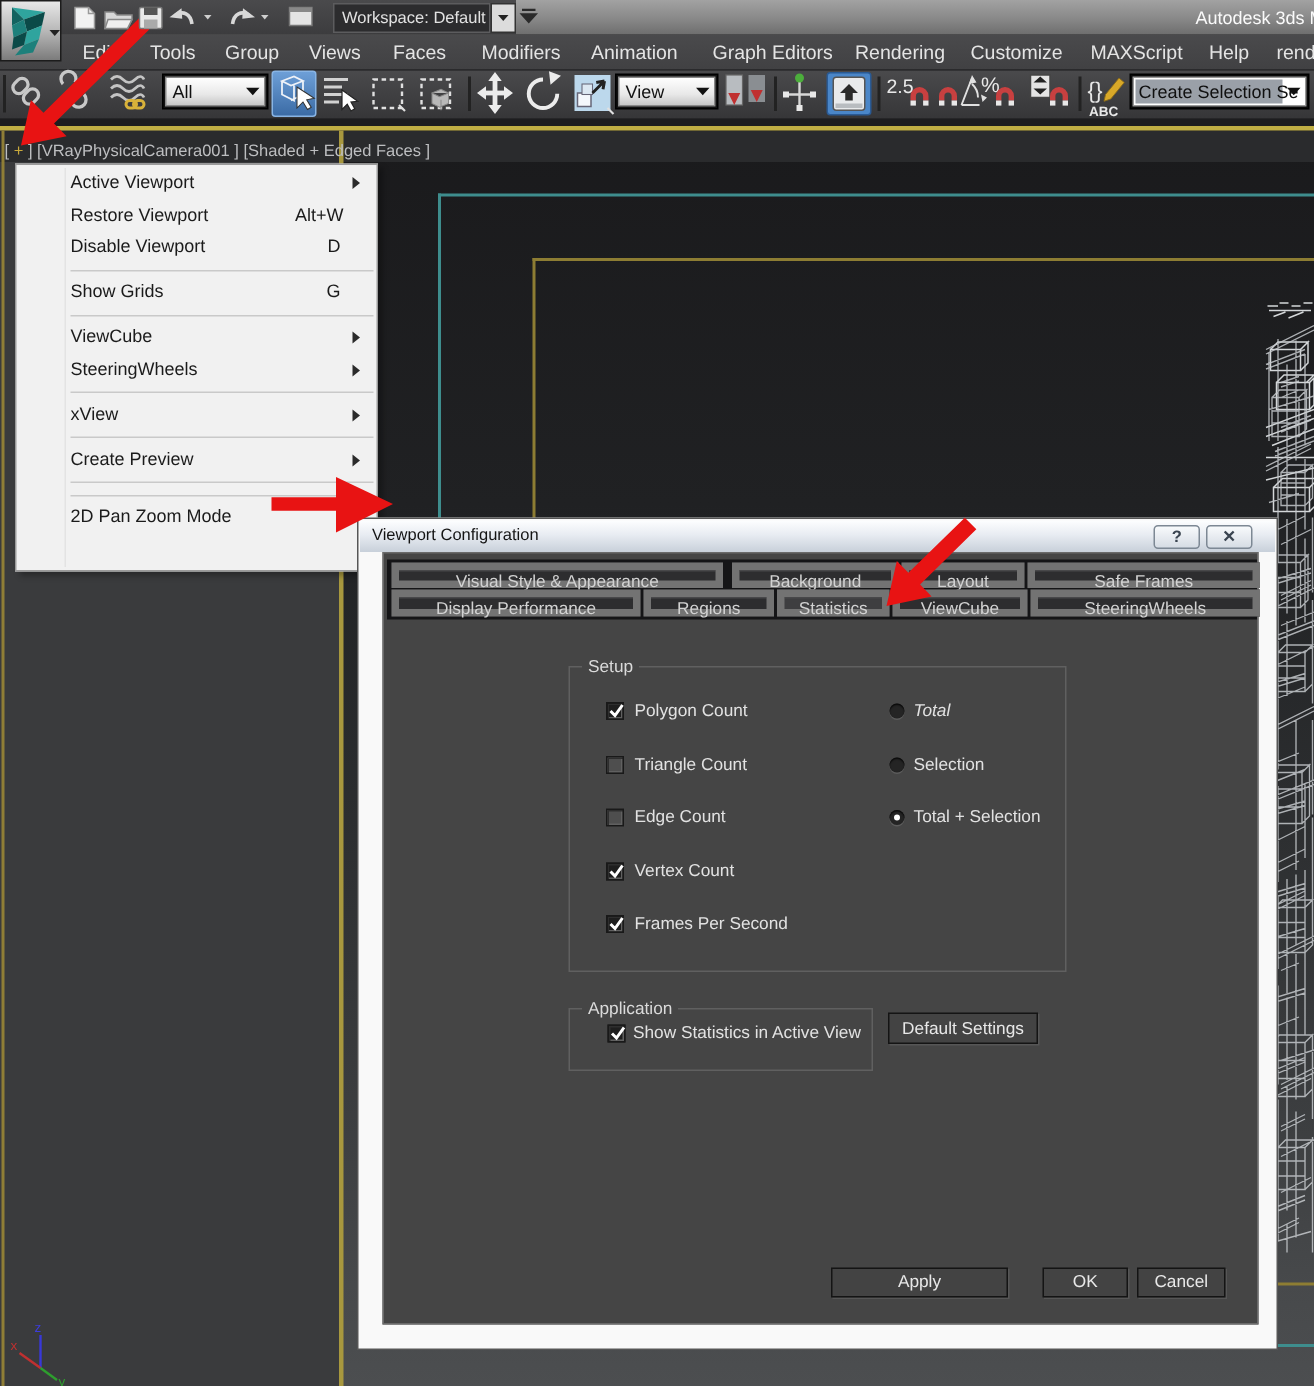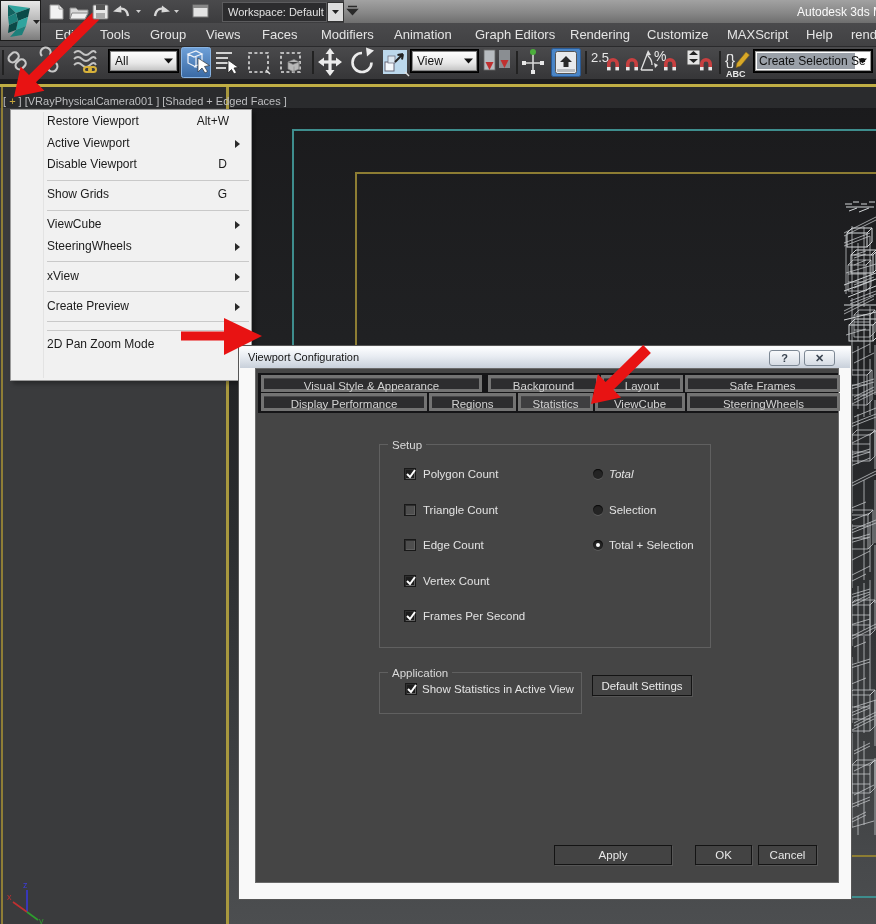--- a/index.html
+++ b/index.html
@@ -28,21 +28,21 @@
 .mi{position:relative;height:21.5px;line-height:21.5px;font-size:12px;color:#1b1b1b;padding-left:36px;}
 .mi .sc{position:absolute;right:22px;top:0;}
 .mi .arr{position:absolute;right:11px;top:7px;width:0;height:0;border-left:5px solid #2a2a2a;border-top:4px solid transparent;border-bottom:4px solid transparent;}
 .msep{height:8.5px;position:relative;}
 .msep div{position:absolute;left:36px;right:2px;top:4px;height:1px;background:#c9c9c9;}
 
 #dlg{left:238px;top:345px;width:614px;height:555px;background:#f9f9f9;border:1px solid #565656;}
 #dlg-title{position:absolute;left:1px;top:1px;right:1px;height:21px;background:linear-gradient(#fdfeff,#e8ecf2 45%,#c8d0da);color:#141414;font-size:11px;line-height:21px;padding-left:8px;}
 .tbtn{position:absolute;top:4px;width:31px;height:16px;background:linear-gradient(#f8fafc,#d6dce4);border:1px solid #7d8894;border-radius:3px;text-align:center;line-height:14px;font-size:11px;font-weight:bold;color:#3a4450;}
 #dlg-content{position:absolute;left:16px;top:22px;width:584px;height:515px;background:#454545;border:1px solid #6a6a6a;}
-.tab{position:absolute;background:#2d2d2f;border:3px solid #737373;box-shadow:inset 0 1px 0 #48484a;color:#d2d2d2;font-size:11.5px;text-align:center;}
+.tab{position:absolute;background:#2d2d2f;border:5px solid #737373;box-shadow:inset 0 1px 0 #48484a;color:#d2d2d2;font-size:11.5px;text-align:center;}
 .grp{position:absolute;border:1px solid #606060;}
 .grplabel{position:absolute;top:-7px;left:8px;background:#454545;padding:0 4px;font-size:11.5px;color:#dadada;height:14px;line-height:14px;}
 .cb{position:absolute;width:12px;height:12px;background:#4e4e4e;border:1px solid #191919;box-shadow:inset 1px 1px 0 #2e2e2e, inset -1px -1px 0 #606060;}
 .cb.ck{background:#1e1e1e;}
 .cb.ck svg{position:absolute;left:0px;top:-1px;}
 .lbl{position:absolute;font-size:11.5px;color:#e2e2e2;height:14px;line-height:14px;}
 .rad{position:absolute;width:10px;height:10px;border-radius:50%;background:#242424;box-shadow:inset 0 1px 1px #090909, 0 1px 0 #5c5c5c;}
 .rad.on::after{content:"";position:absolute;left:3px;top:3px;width:4px;height:4px;border-radius:50%;background:#fff;}
 .dbtn{position:absolute;background:#434343;border:1px solid #141414;box-shadow:1px 1px 0 #565656;color:#e8e8e8;font-size:11.5px;text-align:center;}
 
@@ -276,22 +276,22 @@
     <path d="M22 12 v22" stroke="#3838d8" stroke-width="1.6"></path>
     <path d="M22 34 l-14 -10" stroke="#c03030" stroke-width="1.6"></path>
     <text x="2" y="22" font-family="Liberation Sans, sans-serif" font-size="9" fill="#c03030">x</text>
     <path d="M22 34 l11 8" stroke="#2e9e2e" stroke-width="1.6"></path>
     <text x="34" y="46" font-family="Liberation Sans, sans-serif" font-size="9" fill="#2e9e2e">y</text>
   </svg>
   <div class="abs" id="vplabel"><span style="color:#bdbec0">[ </span><span style="color:#c9a93c">+</span><span style="color:#bdbec0"> ] [VRayPhysicalCamera001 ] [Shaded + Edged Faces ]</span></div>
 
   <div class="abs" id="cmenu">
     <div class="gut"></div>
+    <div class="mi">Active Viewport<span class="arr"></span></div>
     <div class="mi">Restore Viewport<span class="sc">Alt+W</span></div>
-    <div class="mi">Active Viewport<span class="arr"></span></div>
     <div class="mi">Disable Viewport<span class="sc" style="right:24px;">D</span></div>
     <div class="msep">
         <div></div>
       </div>
     <div class="mi">Show Grids<span class="sc" style="right:24px;">G</span></div>
     <div class="msep">
         <div></div>
       </div>
     <div class="mi">ViewCube<span class="arr"></span></div>
     <div class="mi">SteeringWheels<span class="arr"></span></div>

